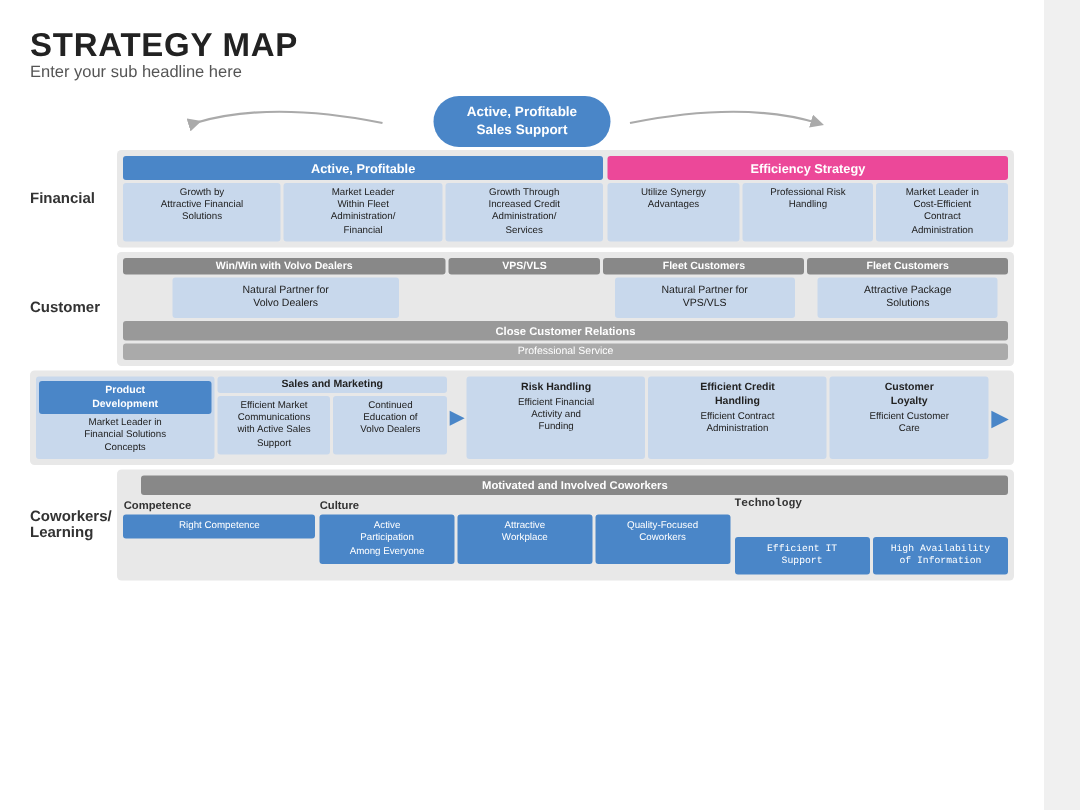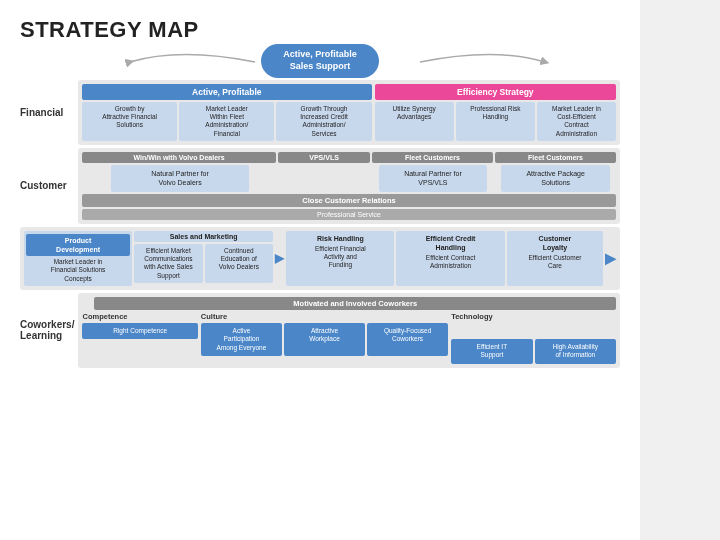--- a/index.html
+++ b/index.html
@@ -5,21 +5,21 @@
     * { box-sizing: border-box; margin: 0; padding: 0; }
     body {
       font-family: 'Segoe UI', Arial, sans-serif;
       background: #f0f0f0;
       width: 720px;
       height: 540px;
       overflow: hidden;
       position: relative;
     }
     .slide {
-      width: 640px;
+      width: 696px;
       height: 540px;
       background: white;
       padding: 18px 20px 10px 20px;
       position: relative;
     }
     .title {
       font-size: 22px;
       font-weight: 900;
       color: #222;
       letter-spacing: 0.5px;
@@ -74,20 +74,21 @@
       display: flex;
       justify-content: center;
       margin-bottom: 2px;
     }
   </style>
 </head>
 <body>
 
 <div class="slide">
   <div class="title">STRATEGY MAP</div>
+  <div class="subtitle">Enter your sub headline here</div>
 
   <div class="top-arrow-area">
     <svg width="620" height="44" style="position:absolute;top:0;left:10px;pointer-events:none;">
 
       <defs>
         <marker id="arrowL" markerWidth="6" markerHeight="6" refX="3" refY="3" orient="auto">
           <path d="M6,0 L0,3 L6,6 Z" fill="#aaa"></path>
         </marker>
         <marker id="arrowR" markerWidth="6" markerHeight="6" refX="3" refY="3" orient="auto">
           <path d="M0,0 L6,3 L0,6 Z" fill="#aaa"></path>
@@ -221,21 +222,21 @@
 
             <div style="flex:1.5;display:flex;flex-direction:column;gap:2px;">
               <div style="font-size:7.5px;font-weight:700;color:#333;">Culture</div>
               <div style="display:flex;gap:2px;">
                 <div style="flex:1;background:#4a86c8;color:white;border-radius:2px;padding:4px 2px;font-size:6.5px;text-align:center;line-height:1.3;">Active<br>Participation<br>Among Everyone</div>
                 <div style="flex:1;background:#4a86c8;color:white;border-radius:2px;padding:4px 2px;font-size:6.5px;text-align:center;line-height:1.3;">Attractive<br>Workplace</div>
                 <div style="flex:1;background:#4a86c8;color:white;border-radius:2px;padding:4px 2px;font-size:6.5px;text-align:center;line-height:1.3;">Quality-Focused<br>Coworkers</div>
               </div>
             </div>
 
-            <div style="flex:1;display:flex;flex-direction:column;gap:18px;">
+            <div style="flex:1;display:flex;flex-direction:column;gap:18px;font-family:Liberation Mono, monospace;">
               <div style="font-size:7.5px;font-weight:700;color:#333;">Technology</div>
               <div style="display:flex;gap:2px;">
                 <div style="flex:1;background:#4a86c8;color:white;border-radius:2px;padding:4px 2px;font-size:6.5px;text-align:center;line-height:1.3;">Efficient IT<br>Support</div>
                 <div style="flex:1;background:#4a86c8;color:white;border-radius:2px;padding:4px 2px;font-size:6.5px;text-align:center;line-height:1.3;">High Availability<br>of Information</div>
               </div>
             </div>
           </div>
         </div>
       </div>
     </div>

